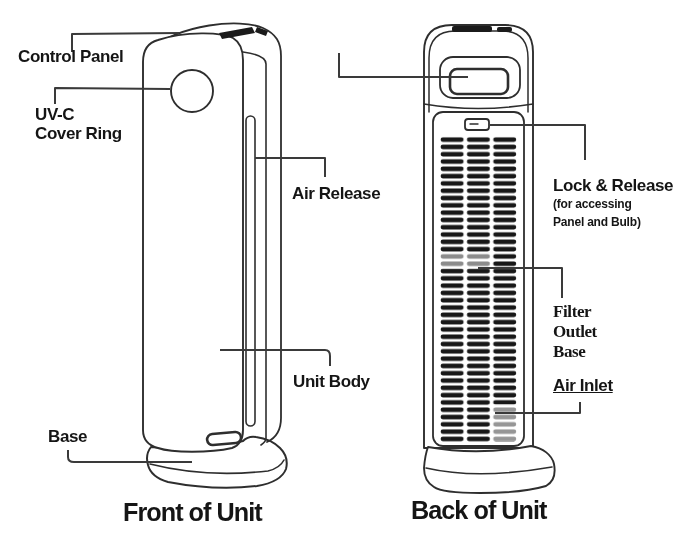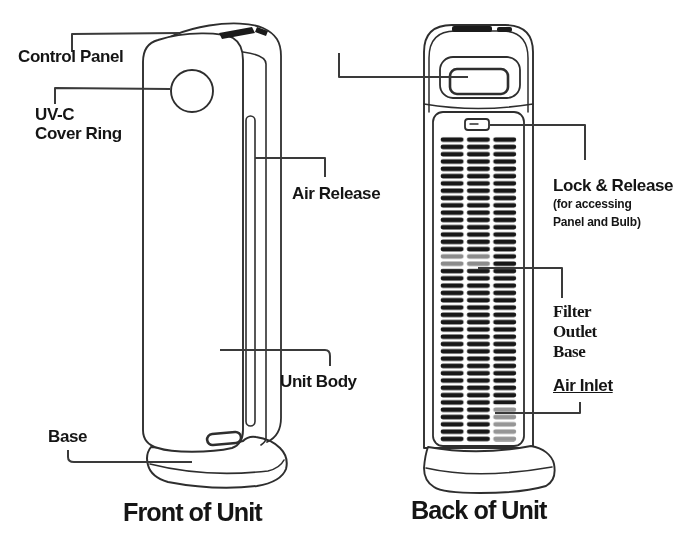--- a/index.html
+++ b/index.html
@@ -106,21 +106,21 @@
 
   <div class="lbl" style="left:35px;top:105px;">
     <span>UV-C</span>
     <span>Cover Ring</span>
   </div>
 
   <div class="lbl" style="left:292px;top:184px;">
     <span>Air Release</span>
   </div>
 
-  <div class="lbl" style="left:280px;top:372px;">
+  <div class="lbl" style="left:293px;top:372px;">
     <span>Unit Body</span>
   </div>
 
   <div class="lbl" style="left:48px;top:427px;text-align:right;">
     <span>Base</span>
   </div>
 
   <div class="caption" style="left:123px;top:499px;">Front of Unit</div>
 
 

